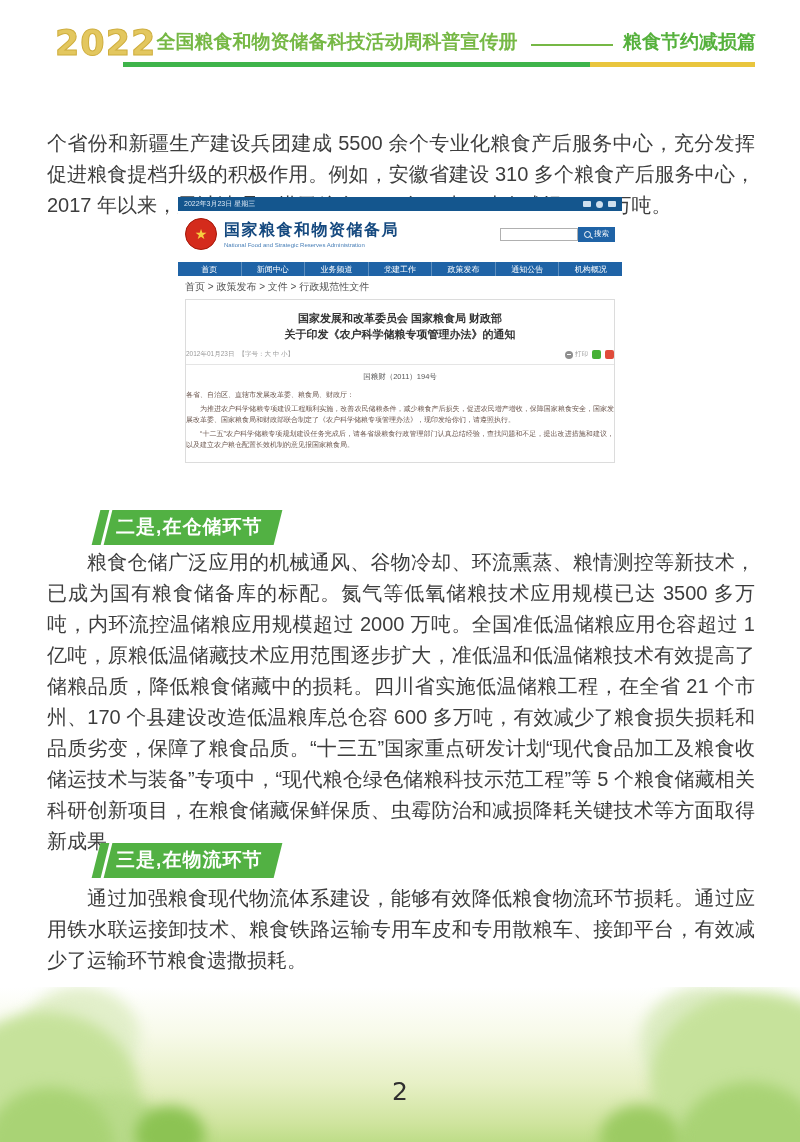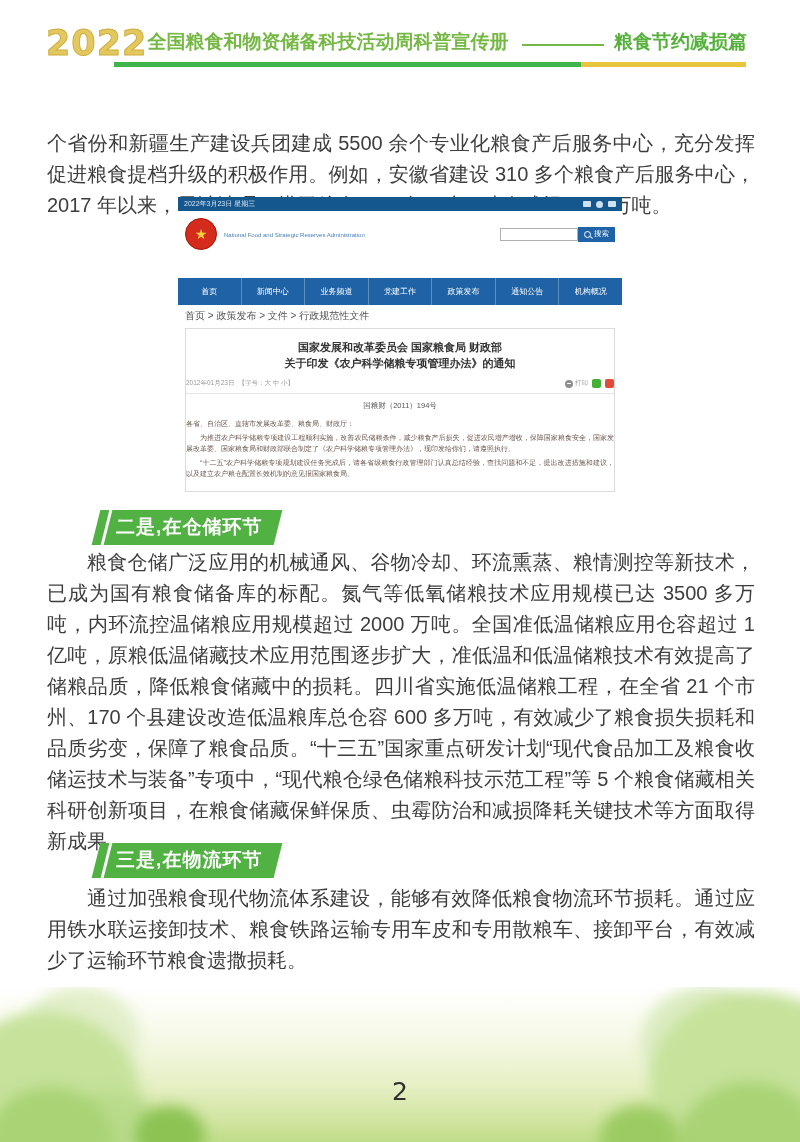--- a/index.html
+++ b/index.html
@@ -3,21 +3,21 @@
 <meta charset="utf-8">
 <style>
   html,body { margin:0; padding:0; }
   body {
     width:800px; height:1142px; position:relative; overflow:hidden;
     background:#ffffff;
     font-family:"Liberation Sans","DejaVu Sans",sans-serif;
   }
 
   
-  .page-header { position:absolute; left:46px; top:28px; width:701px; }
+  .page-header { position:absolute; left:55px; top:28px; width:701px; }
   .ph-row { display:flex; align-items:flex-end; }
   .ph-year {
     font-family:"DejaVu Sans",sans-serif; font-weight:800; font-style:normal;
     font-size:35px; line-height:30px; color:#e3c75f;
     -webkit-text-stroke:1px #cfae3e; letter-spacing:1px;
   }
   .ph-title { font-size:19px; font-weight:bold; color:#76b845; padding-bottom:3px; white-space:nowrap; }
   .ph-line { flex:1; height:2px; background:#76b845; margin:0 10px 12px 14px; }
   .ph-right { font-size:19px; font-weight:bold; color:#55b13c; padding-bottom:3px; white-space:nowrap; }
   .ph-bar { margin-left:68px; margin-top:4px; width:632px; height:5px; display:flex; }
@@ -72,21 +72,21 @@
   .site-en { font-size:6px; color:#4a80b8; margin-top:1px; white-space:nowrap; }
   .shot-search { margin-left:auto; display:flex; align-items:center; }
   .search-input { width:78px; height:13px; border:1px solid #b0b0b0; background:#ffffff; box-sizing:border-box; }
   .search-btn {
     height:15px; padding:0 6px; background:#1f63a6; color:#ffffff; font-size:7.5px;
     display:flex; align-items:center; border:none;
   }
   .mag { position:relative; width:5px; height:5px; border:1px solid #fff; border-radius:50%; margin-right:3px; }
   .mag::after { content:''; position:absolute; width:3px; height:1px; background:#fff; right:-3px; bottom:-1px; transform:rotate(40deg); }
 
-  .shot-nav { height:27px; background:#1f63a6; display:flex; margin-top:21px; }
+  .shot-nav { height:14px; background:#1f63a6; display:flex; margin-top:5px; }
   .nav-item {
     flex:1; display:flex; align-items:center; justify-content:center;
     color:#ffffff; font-size:8px; border-left:1px solid rgba(255,255,255,.28); cursor:default;
   }
   .nav-item:first-child { border-left:none; }
 
   .shot-crumb { font-size:10px; color:#555; padding:4px 7px 3px; }
 
   .shot-doc { margin:2px 7px 8px; border:1px solid #dcdcdc; padding:10px 0 12px; background:#fff; }
   .doc-title { text-align:center; font-weight:bold; font-size:11px; line-height:16px; color:#333; }
@@ -150,20 +150,21 @@
     <span class="tb-icon"></span>
     <span class="tb-icon round"></span>
     <span class="tb-icon"></span>
   </div>
 
   <div class="shot-head">
     <div class="emblem">
       <span class="emblem-star">★</span>
     </div>
     <div class="site-names">
+      <div class="site-cn">国家粮食和物资储备局</div>
       <div class="site-en">National Food and Strategic Reserves Administration</div>
     </div>
     <div class="shot-search">
       <input class="search-input" style="">
       <button class="search-btn">
         <span class="mag"></span>
         <span>搜索</span>
       </button>
     </div>
   </div>

